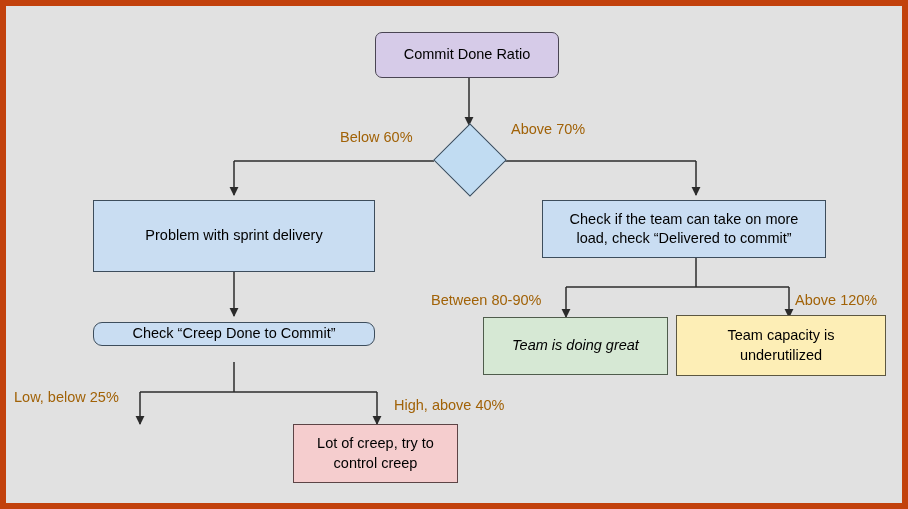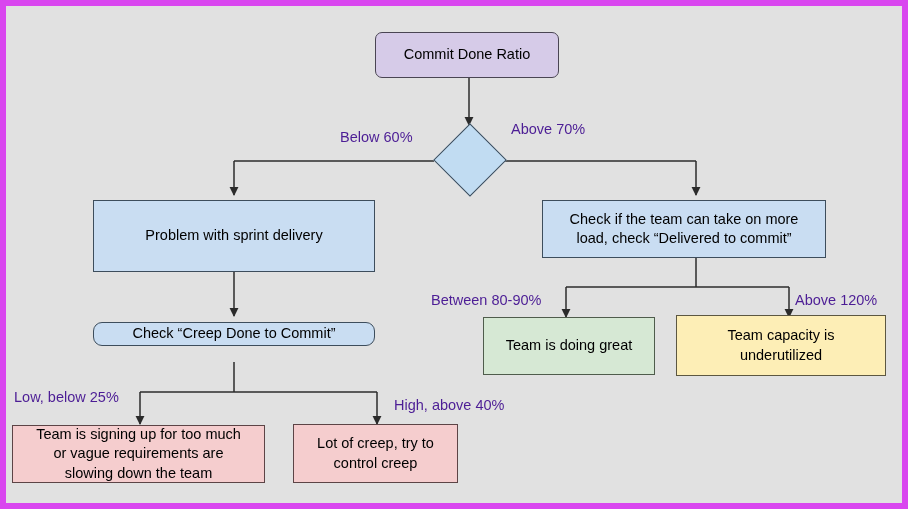--- a/index.html
+++ b/index.html
@@ -6,21 +6,21 @@
     margin: 0;
     padding: 0;
     background: #ffffff;
   }
   #root {
     position: relative;
     width: 908px;
     height: 509px;
     box-sizing: border-box;
     background: #e1e1e1;
-    border: 6px solid #d946ef;
+    border: 6px solid #c2410c;
     overflow: hidden;
     font-family: "Liberation Sans", sans-serif;
   }
   .canvas {
     position: absolute;
     inset: 0;
   }
   svg.wires {
     position: absolute;
     left: 0;
@@ -70,21 +70,21 @@
   }
   .diamond {
     position: absolute;
     background: #c1dcf2;
     border: 1.4px solid #3d4d5c;
     transform: rotate(45deg);
   }
   .edge-label {
     position: absolute;
     font-size: 14.5px;
-    color: #4c1d95;
+    color: #a16207;
     white-space: nowrap;
     line-height: 1.1;
   }
 </style>
 </head>
 <body>
 
 <div id="root">
   <div class="canvas">
 
@@ -121,28 +121,25 @@
 
     <div class="diamond" style="left:438px; top:128px; width:50px; height:50px;"></div>
 
     <div class="node n-blue" style="left:87px; top:194px; width:282px; height:72px;">Problem with sprint delivery</div>
 
     <div class="node n-blue" style="left:536px; top:194px; width:284px; height:58px;">Check if the team can take on more
 load, check “Delivered to commit”</div>
 
     <div class="node n-blue-round" style="left:87px; top:316px; width:282px; height:24px;">Check “Creep Done to Commit”</div>
 
-    <div class="node n-green" style="left:477px; top:311px; width:172px; height:58px;">Team is doing great</div>
+    <div class="node n-green" style="left:477px; top:311px; width:185px; height:58px;font-style:italic;">Team is doing great</div>
 
     <div class="node n-yellow" style="left:670px; top:309px; width:210px; height:61px;">Team capacity is
 underutilized</div>
 
-    <div class="node n-pink" style="left:6px; top:419px; width:253px; height:58px;">Team is signing up for too much
-or vague requirements are
-slowing down the team</div>
 
     <div class="node n-pink" style="left:287px; top:418px; width:165px; height:59px;">Lot of creep, try to
 control creep</div>
 
     <div class="edge-label" style="left:334px; top:124px;">Below 60%</div>
 
     <div class="edge-label" style="left:505px; top:116px;">Above 70%</div>
 
     <div class="edge-label" style="left:425px; top:287px;">Between 80-90%</div>
 

